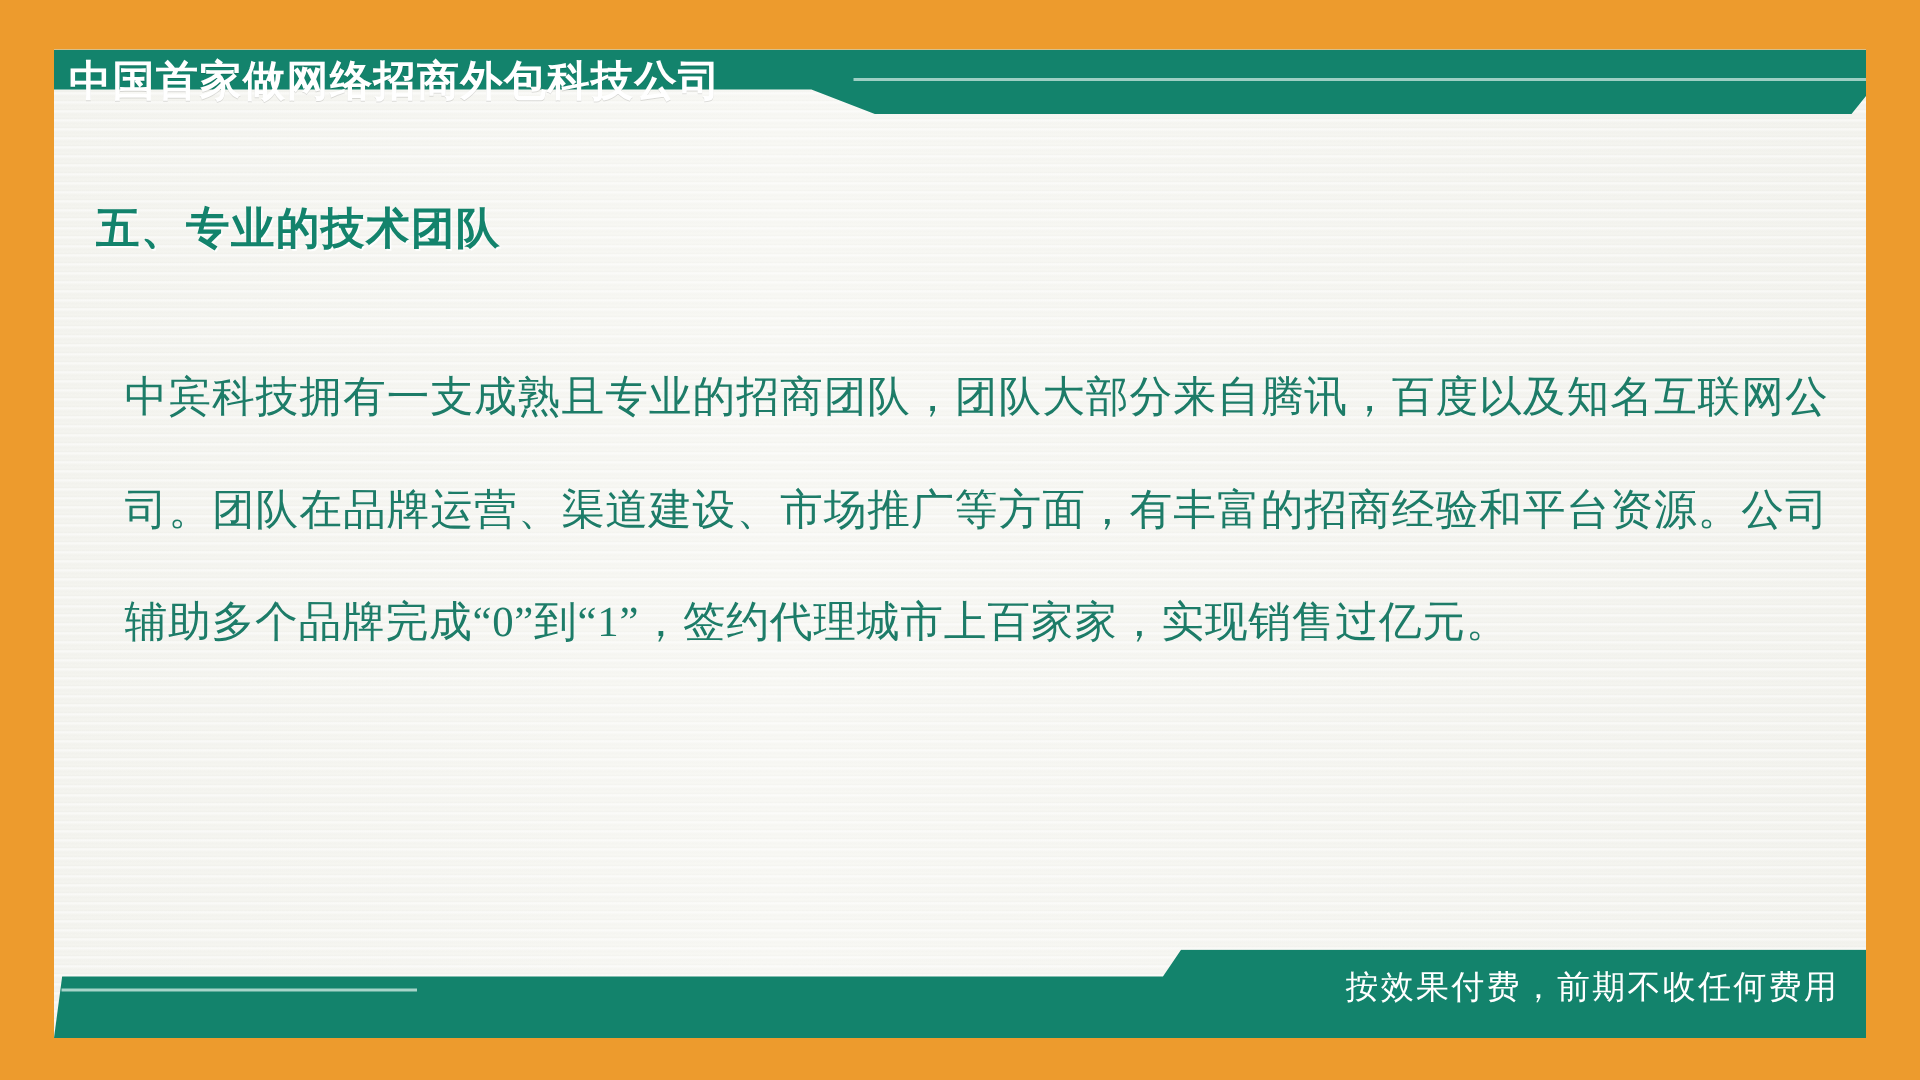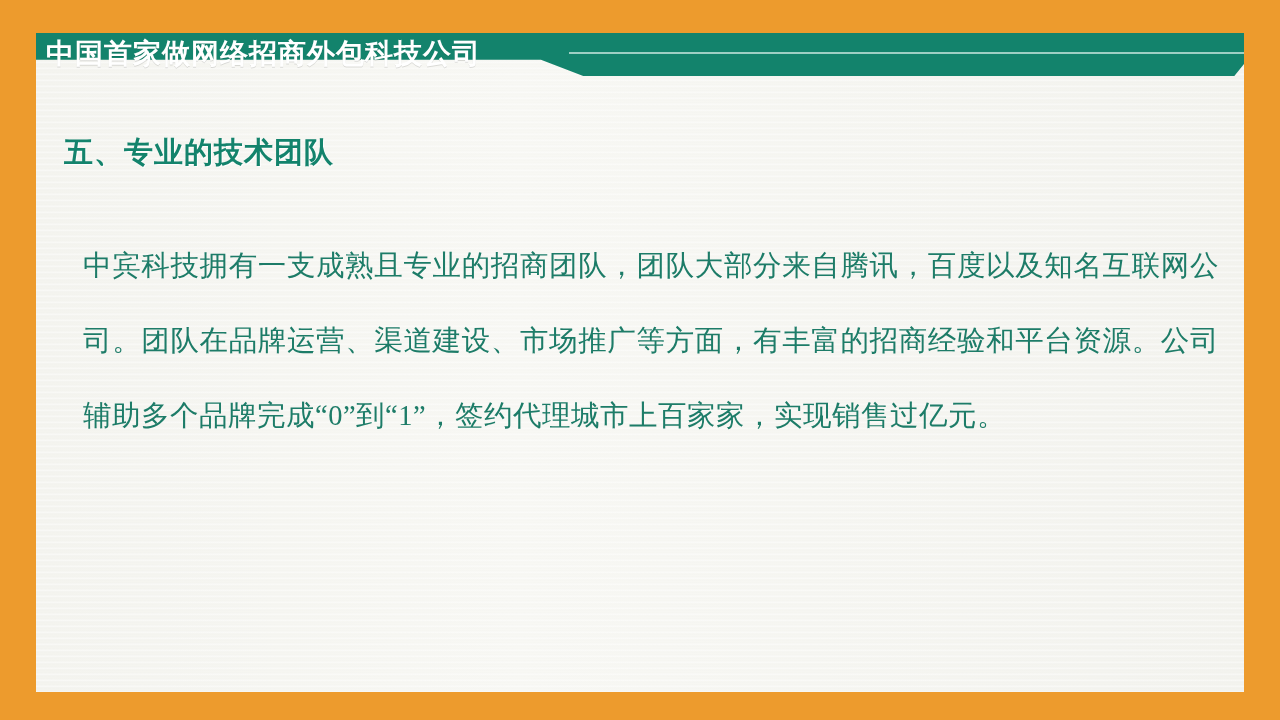--- a/index.html
+++ b/index.html
@@ -206,14 +206,19 @@
     <div class="header-hairline"></div>
     <div class="header-title">中国首家做网络招商外包科技公司</div>
   </div>
 
   <div class="section-heading">五、专业的技术团队</div>
 
   <div class="body-text">
     <p>中宾科技拥有一支成熟且专业的招商团队，团队大部分来自腾讯，百度以及知名互联网公司。团队在品牌运营、渠道建设、市场推广等方面，有丰富的招商经验和平台资源。公司辅助多个品牌完成“0”到“1”，签约代理城市上百家家，实现销售过亿元。</p>
   </div>
 
+  <div class="footer">
+    <div class="footer-band"></div>
+    <div class="footer-hairline"></div>
+    <div class="footer-text">按效果付费，前期不收任何费用</div>
+  </div>
 
 </div>
 
 </body></html>

